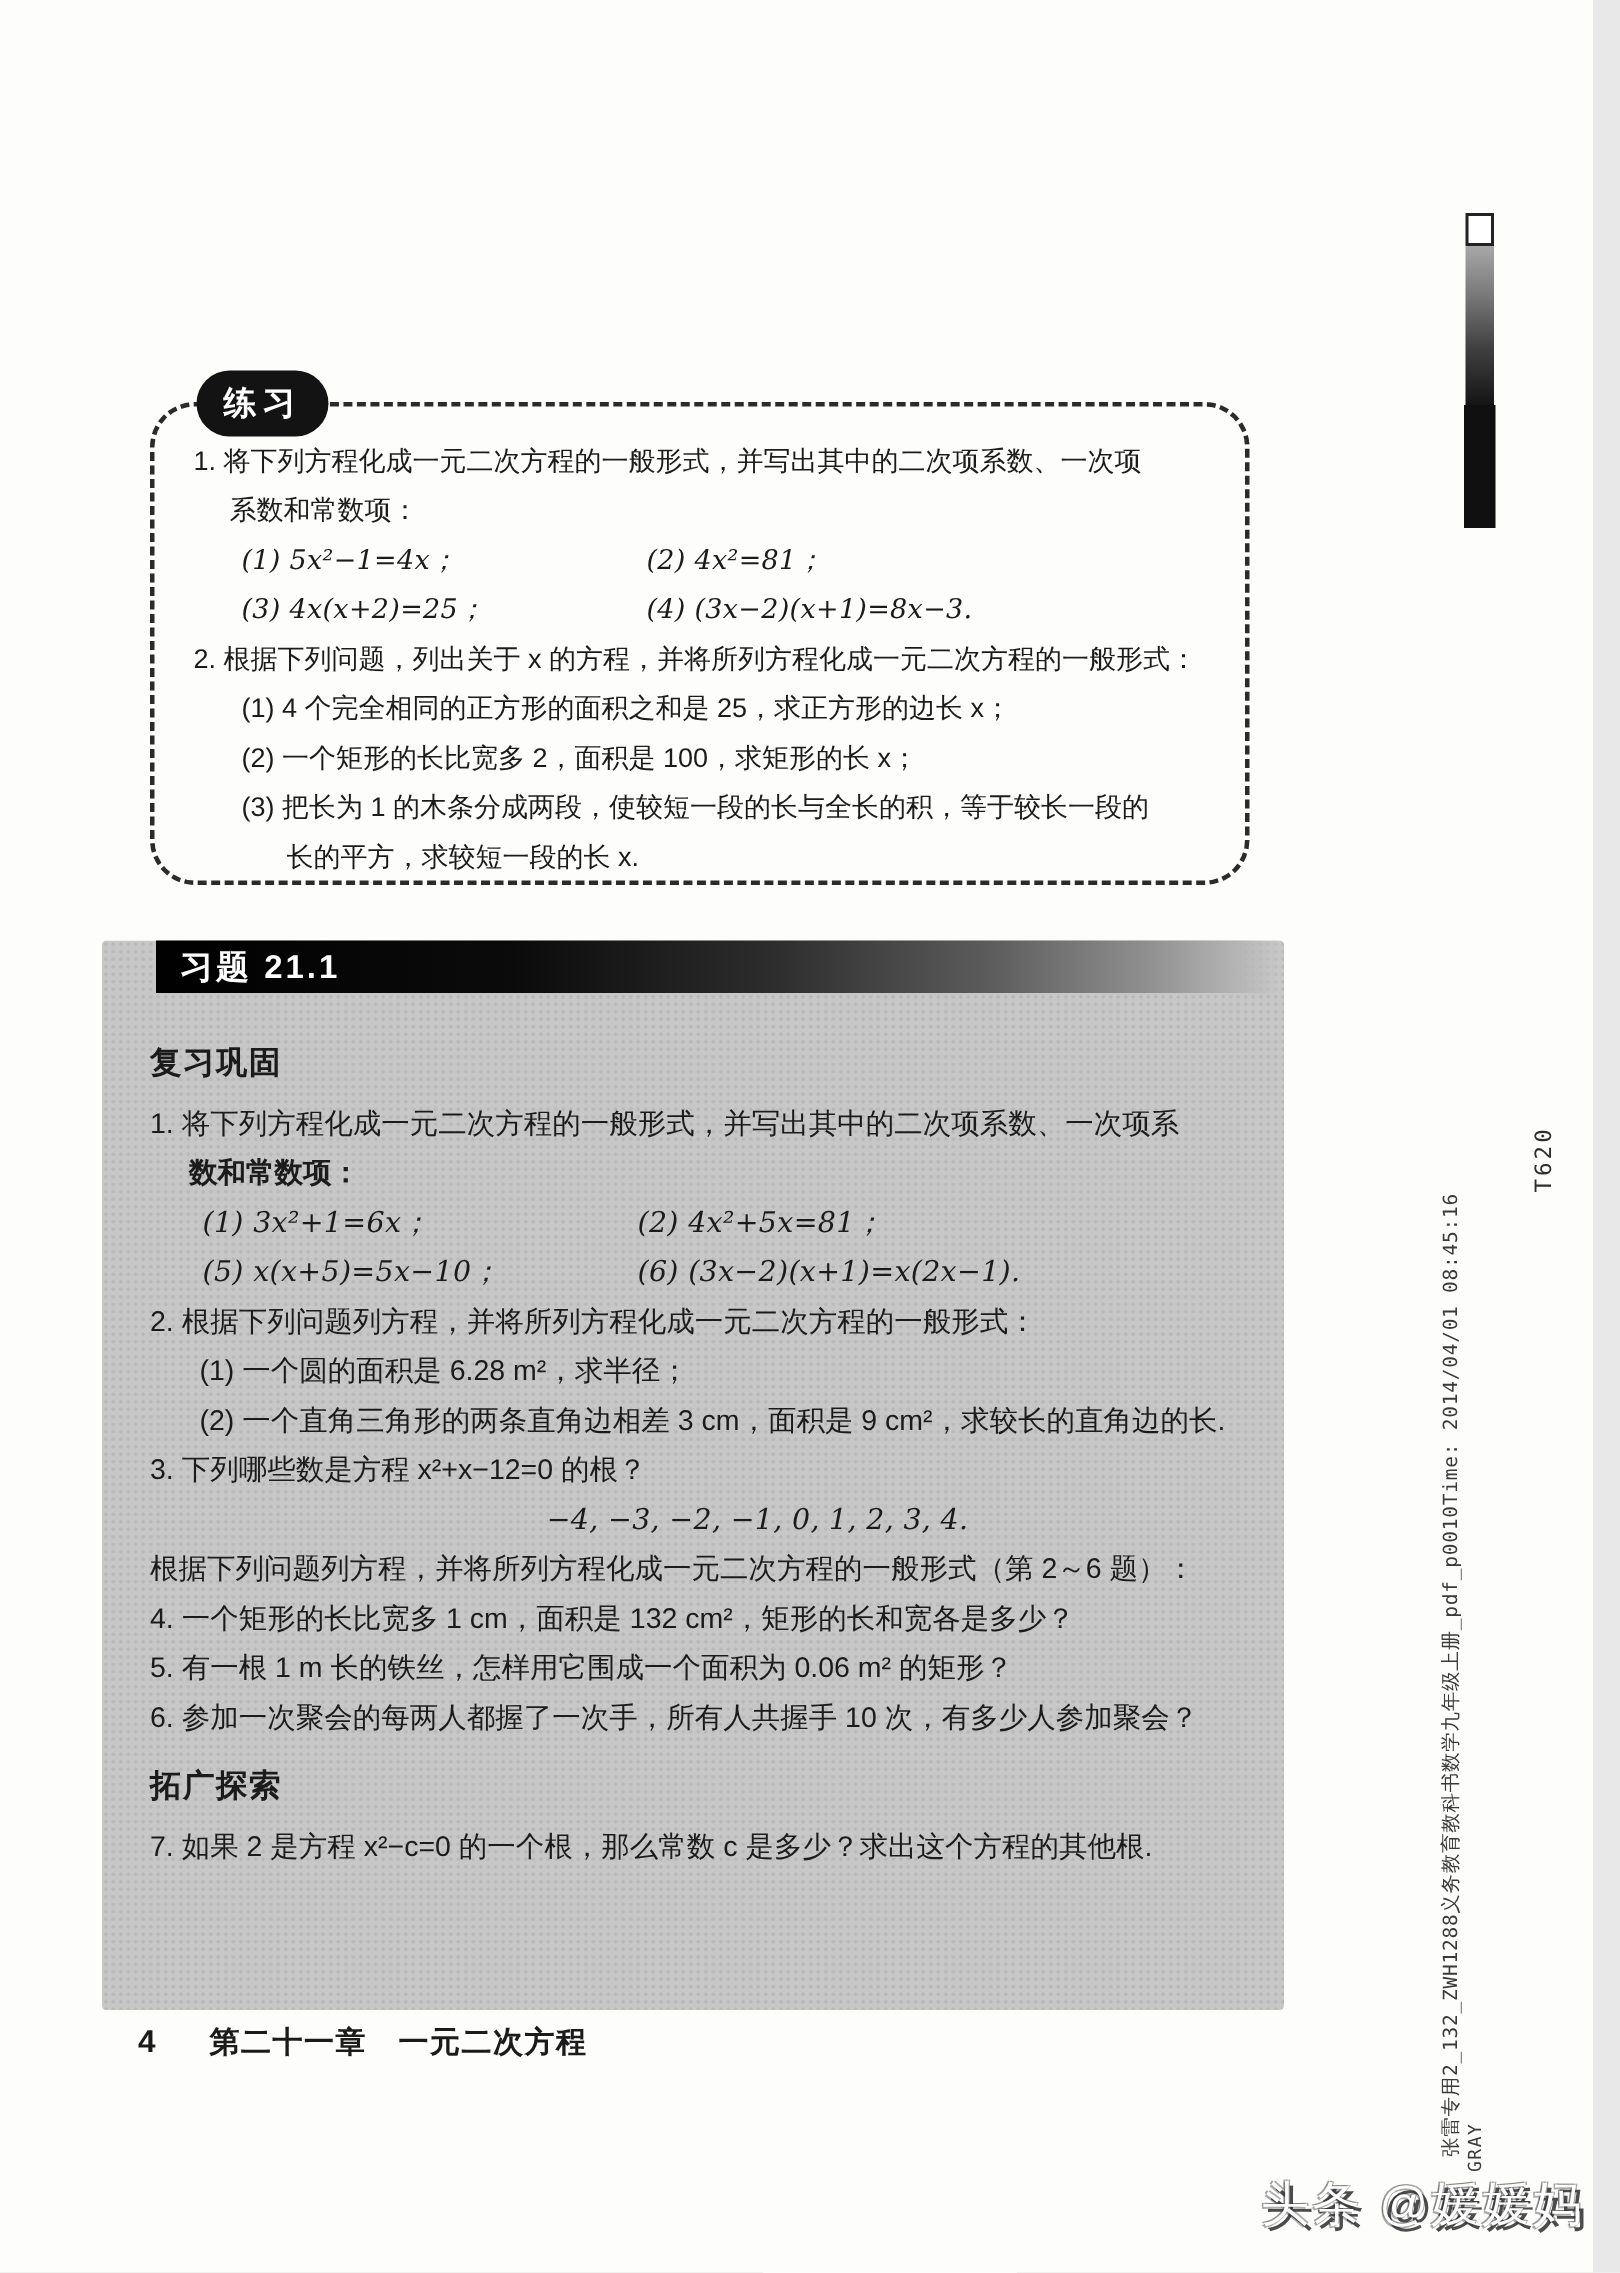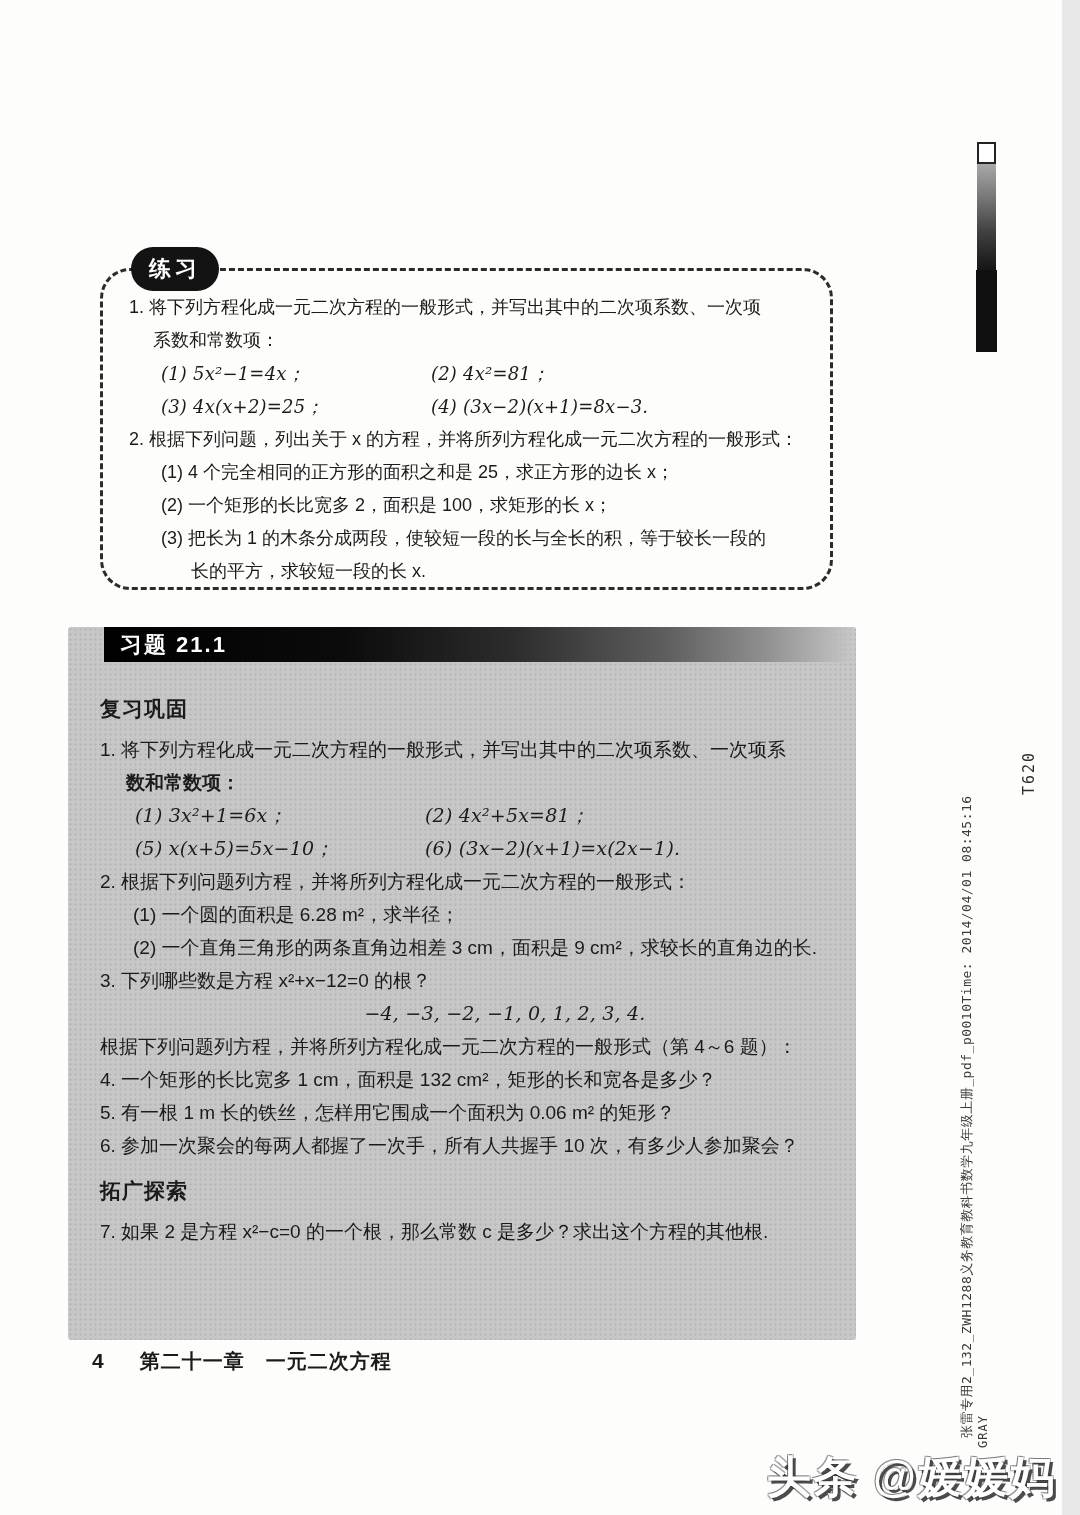--- a/index.html
+++ b/index.html
@@ -63,21 +63,21 @@
 
   
   .vtxt{position:absolute;transform-origin:top left;transform:rotate(-90deg);
         white-space:nowrap;font-family:"DejaVu Sans Mono",monospace;color:#3a3a3a;}
   .v-imprint{left:958px;top:1438px;font-size:13px;letter-spacing:0.5px;}
   .v-gray{left:976px;top:1448px;font-size:12px;letter-spacing:1px;}
   .v-tcode{left:1020px;top:795px;font-size:15px;letter-spacing:2px;color:#2e2e2e;}
 
   
   .watermark{
-    position:absolute;right:6px;top:1448px;font-size:44px;font-weight:bold;letter-spacing:2px;
+    position:absolute;right:6px;top:1448px;font-size:32px;font-weight:normal;letter-spacing:2px;
     color:#ffffff;z-index:3;
     text-shadow:3px 3px 0 rgba(45,45,45,.85),-1px -1px 0 rgba(90,90,90,.6),
                 1px -1px 0 rgba(90,90,90,.5),-1px 1px 0 rgba(90,90,90,.5);
     text-align:center;
   }
 </style>
 </head>
 <body>
 
 <div class="page">
@@ -124,21 +124,21 @@
     <div class="eq-row">
       <div class="x-line x-eq-c1 eq">(5) x(x+5)=5x−10；</div>
       <div class="x-line eq">(6) (3x−2)(x+1)=x(2x−1).</div>
     </div>
     <div class="x-line">2. 根据下列问题列方程，并将所列方程化成一元二次方程的一般形式：</div>
     <div class="x-line x-ind2">(1) 一个圆的面积是 6.28 m²，求半径；</div>
     <div class="x-line x-ind2">(2) 一个直角三角形的两条直角边相差 3 cm，面积是 9 cm²，求较长的直角边的长.</div>
     <div class="x-line">3. 下列哪些数是方程 x²+x−12=0 的根？</div>
     <div class="x-line x-center eq">−4, −3, −2, −1, 0, 1, 2, 3, 4.</div>
 
-    <div class="x-line">根据下列问题列方程，并将所列方程化成一元二次方程的一般形式（第 4～6 题）：</div>
+    <div class="x-line">根据下列问题列方程，并将所列方程化成一元二次方程的一般形式（第 2～6 题）：</div>
     <div class="x-line">4. 一个矩形的长比宽多 1 cm，面积是 132 cm²，矩形的长和宽各是多少？</div>
     <div class="x-line">5. 有一根 1 m 长的铁丝，怎样用它围成一个面积为 0.06 m² 的矩形？</div>
     <div class="x-line">6. 参加一次聚会的每两人都握了一次手，所有人共握手 10 次，有多少人参加聚会？</div>
 
     <div class="x-heading mt12 mb8">拓广探索</div>
     <div class="x-line">7. 如果 2 是方程 x²−c=0 的一个根，那么常数 c 是多少？求出这个方程的其他根.</div>
   </div>
 
   <div class="footer">
     <span class="pg">4</span>

